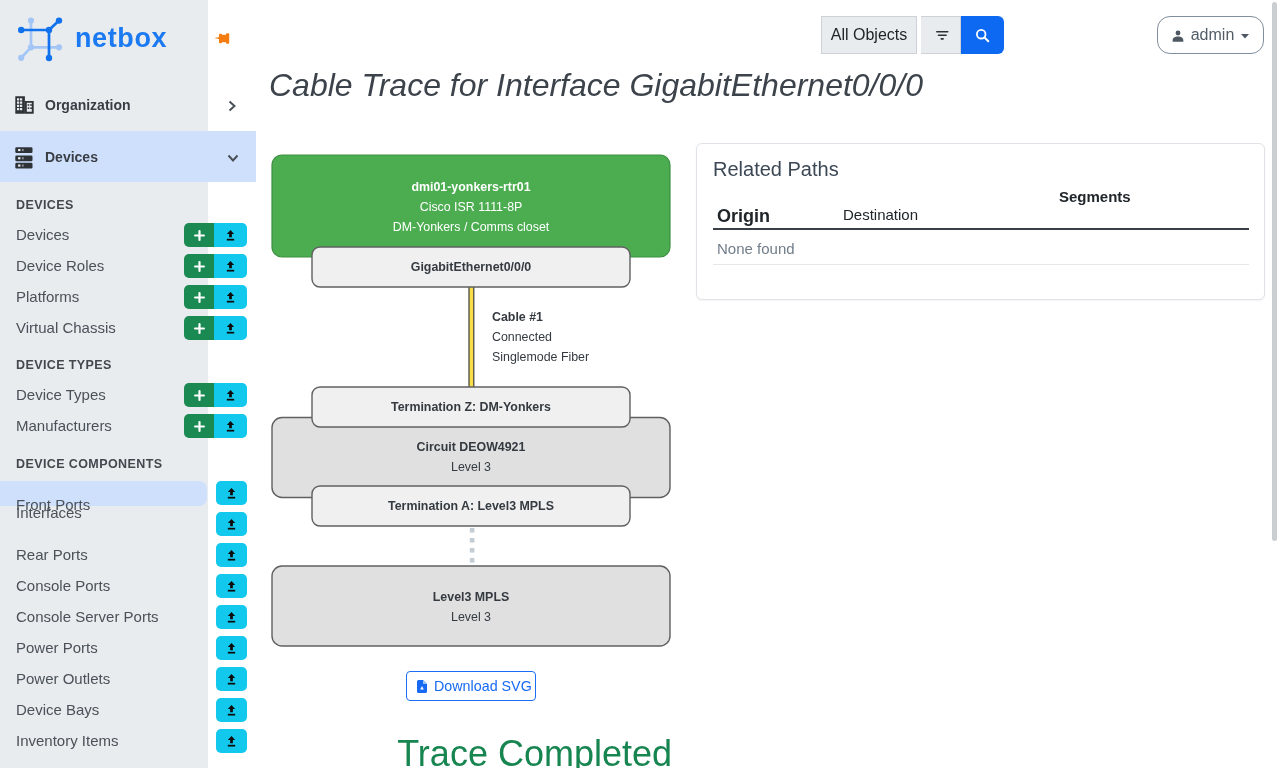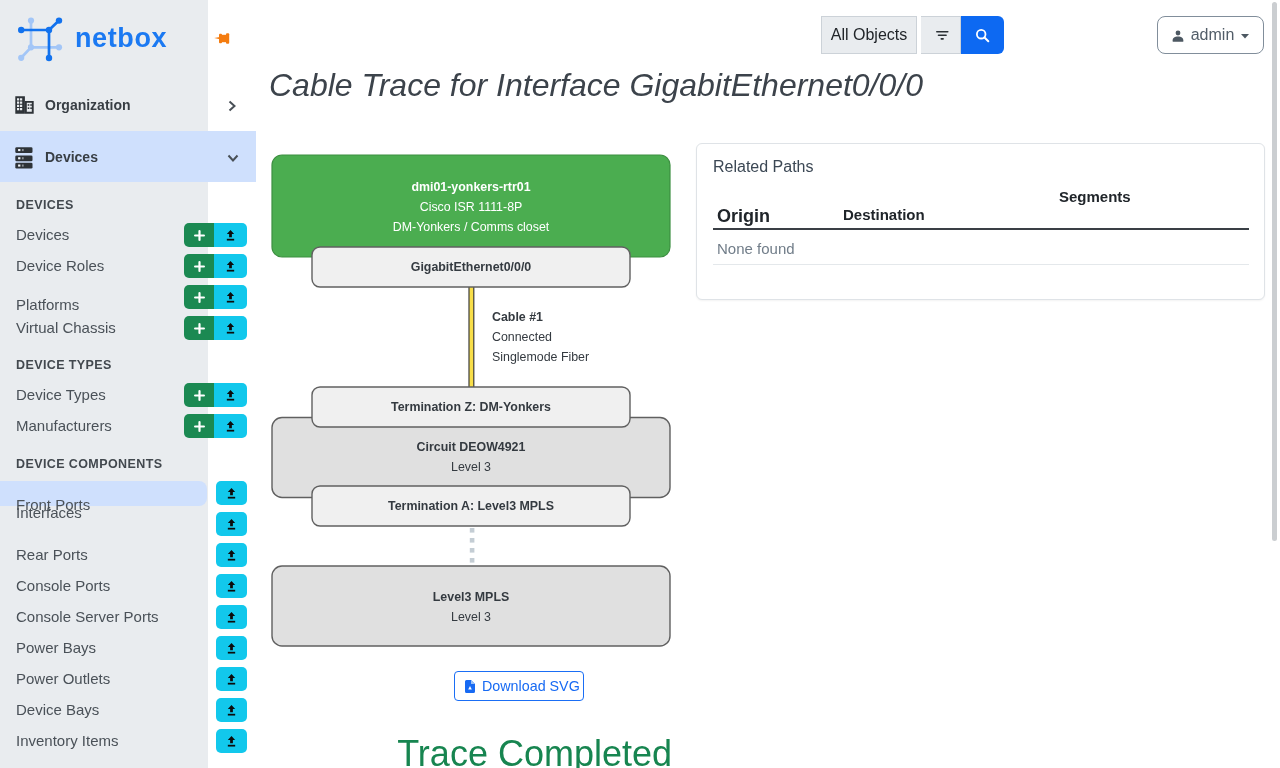--- a/index.html
+++ b/index.html
@@ -26,21 +26,21 @@
   
   .sg { position:absolute; top:16px; height:38px; }
   
   #card { position:absolute; left:696px; top:143px; width:569px; height:157px;
     background:#fff; border:1px solid #dfe3e7; border-radius:6px;
     box-shadow:0 1px 2px rgba(0,0,0,.05); }
   
   #dlbtn { position:absolute; left:406px; top:671px; width:130px; height:30px;
     border:1px solid #1a6ef5; border-radius:4px; background:#fff;
     display:flex; align-items:center; justify-content:flex-start; padding-left:10px; gap:7px;
-    color:#176af3; font-size:14.3px;margin-left:48px; }
+    color:#176af3; font-size:14.3px; }
   #tracedone { position:absolute; left:272px; top:733px; width:400px; text-align:right;
     font-size:36px; color:#178550; }
   #scrollthumb { position:absolute; left:1272px; top:2px; width:4.5px; height:539px;
     border-radius:2.5px; background:#cbced1; }
 </style>
 </head>
 <body>
 <div id="page">
 
   <div id="sidebar">
@@ -110,33 +110,33 @@
         </g>
     </svg>
     <div class="toprow-txt" style="position:absolute;left:45px;top:149px">Devices</div>
     <svg style="position:absolute;left:227px;top:153px" width="12" height="10" viewBox="0 0 12 10" fill="none" stroke="#495057" stroke-width="2">
         <path d="M1.5 2.5 L6 7.5 L10.5 2.5"></path>
       </svg>
 
     <div class="sechdr" style="top:198px">DEVICES</div>
     <div class="item-txt" style="top:226px">Devices</div>
     <div class="item-txt" style="top:257px">Device Roles</div>
-    <div class="item-txt" style="top:296px">Platforms</div>
+    <div class="item-txt" style="top:288px">Platforms</div>
     <div class="item-txt" style="top:319px">Virtual Chassis</div>
     <div class="sechdr" style="top:358px">DEVICE TYPES</div>
     <div class="item-txt" style="top:386px">Device Types</div>
     <div class="item-txt" style="top:417px">Manufacturers</div>
     <div class="sechdr" style="top:457px">DEVICE COMPONENTS</div>
     <div class="hl" style="left:0;top:481px;width:207px;height:25px;border-radius:0 8px 8px 0"></div>
     <div class="item-txt" style="top:504px">Interfaces</div>
     <div class="item-txt" style="top:496px">Front Ports</div>
     <div class="item-txt" style="top:546px">Rear Ports</div>
     <div class="item-txt" style="top:577px">Console Ports</div>
     <div class="item-txt" style="top:608px">Console Server Ports</div>
-    <div class="item-txt" style="top:639px">Power Bays</div>
+    <div class="item-txt" style="top:639px">Power Ports</div>
     <div class="item-txt" style="top:670px">Power Outlets</div>
     <div class="item-txt" style="top:701px">Device Bays</div>
     <div class="item-txt" style="top:732px">Inventory Items</div>
 
     <div class="btn2" style="left:184px;top:223px">
         <div class="bgreen">
           <svg width="11" height="11" viewBox="0 0 11 11" fill="#fff">
             <rect x="4.4" y="0" width="2.2" height="11" rx="1.1"></rect>
             <rect x="0" y="4.4" width="11" height="2.2" rx="1.1"></rect>
           </svg>
@@ -286,35 +286,35 @@
       <rect x="4.5" y="7" width="3.4" height="1.7" rx="0.85"></rect>
     </svg>
   </div>
   <div class="sg" style="left:961px;width:43px;background:#0d69f2;border-radius:0 6px 6px 0;display:flex;align-items:center;justify-content:center">
     <svg width="15" height="15" viewBox="0 0 15 15" fill="none" stroke="#fff">
         <circle cx="6.2" cy="6.2" r="4.3" stroke-width="1.8"></circle>
         <path d="M9.5 9.5 L13.3 13.3" stroke-width="2" stroke-linecap="round"></path>
       </svg>
   </div>
 
-  <div style="position:absolute;left:1157px;top:16px;width:107px;height:38px;border:1.5px solid #818e9b;border-radius:8px;display:flex;align-items:center;justify-content:center;gap:7px;color:#525d68;font-size:16px">
+  <div style="position:absolute;left:1157px;top:16px;width:107px;height:38px;border:1.5px solid #818e9b;border-radius:13px;display:flex;align-items:center;justify-content:center;gap:7px;color:#525d68;font-size:16px">
     <svg width="12" height="15" viewBox="0 0 12 15" fill="#4d5862">
         <circle cx="6" cy="5" r="2.4"></circle>
         <path d="M0.6 12.9 C0.6 9.9 3 8.6 6 8.6 C9 8.6 11.4 9.9 11.4 12.9 A0.9 0.9 0 0 1 10.5 13.8 H1.5 A0.9 0.9 0 0 1 0.6 12.9 Z"></path>
       </svg>
     <span>admin</span>
     <svg style="margin-top:3px" width="8" height="4.5" viewBox="0 0 8 4.5" fill="#4d5862">
         <path d="M0 0 H8 L4 4.5 Z"></path>
       </svg>
   </div>
 
   <div id="card"></div>
-  <div style="position:absolute;left:713px;top:158px;font-size:16px;color:#3b4754">Related Paths</div>
+  <div style="position:absolute;left:713px;top:158px;font-size:20px;color:#3b4754">Related Paths</div>
   <div style="position:absolute;left:717px;top:206px;font-size:18px;font-weight:bold;color:#20252a">Origin</div>
-  <div style="position:absolute;left:843px;top:206px;font-size:15px;font-weight:bold;color:#20252a">Destination</div>
+  <div style="position:absolute;left:843px;top:206px;font-size:15px;font-weight:normal;color:#20252a">Destination</div>
   <div style="position:absolute;left:1059px;top:188px;font-size:15px;font-weight:bold;color:#20252a">Segments</div>
   <div style="position:absolute;left:713px;top:227.6px;width:536px;height:2.4px;background:#3a3f45"></div>
   <div style="position:absolute;left:717px;top:240px;font-size:15px;color:#717d89">None found</div>
   <div style="position:absolute;left:713px;top:264px;width:536px;height:1px;background:#e4e8eb"></div>
 
   <svg style="position:absolute;left:256px;top:140px" width="480" height="530" viewBox="0 0 480 530" font-family="Liberation Sans, sans-serif" font-size="12.4">
 
     <rect x="212.4" y="146" width="6" height="101" fill="#3c3c3c"></rect>
     <rect x="213.6" y="146" width="3.6" height="101" fill="#f8de49"></rect>
 

